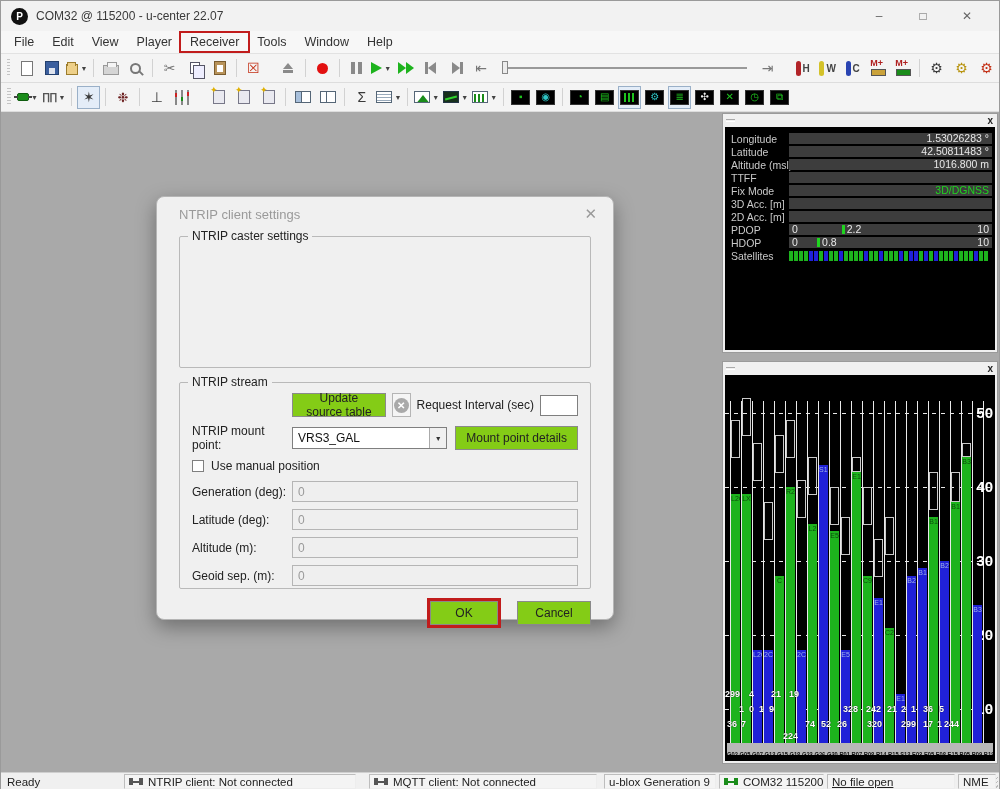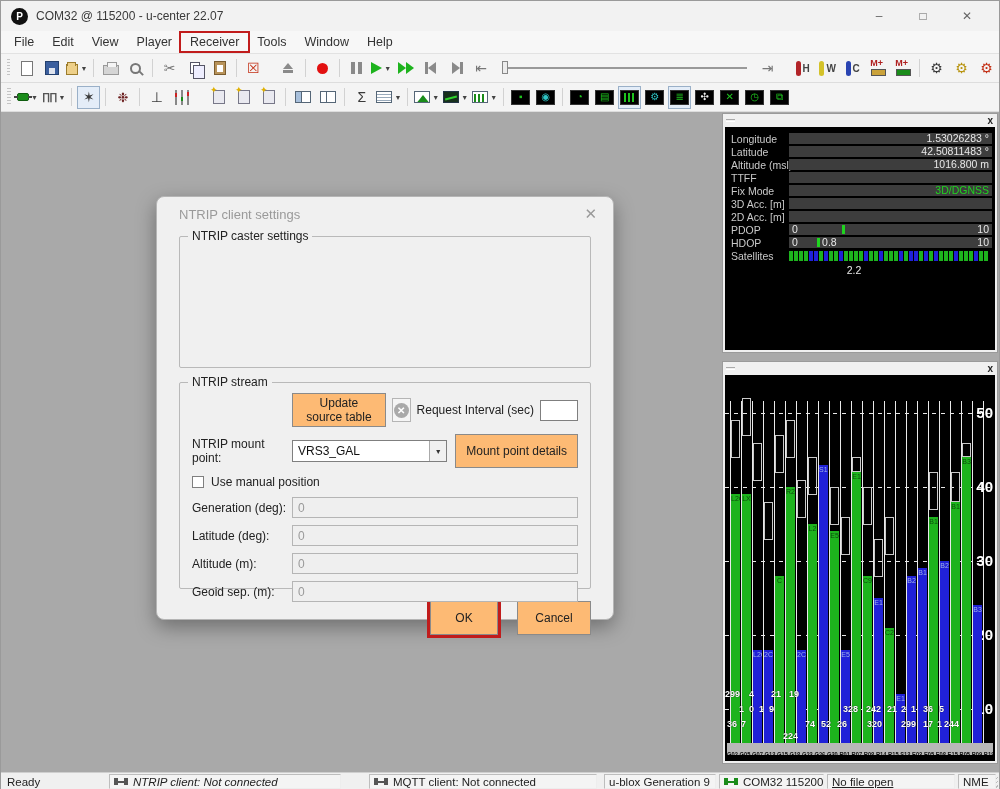--- a/index.html
+++ b/index.html
@@ -125,21 +125,21 @@
 
 .dialog{position:absolute;left:155px;top:84px;width:458px;height:424px;background:#f0f0f0;border:1px solid #b5b5b5;border-radius:8px;box-shadow:0 7px 20px rgba(0,0,0,.35);padding:10px 22px 12px 22px;}
 .dtitle{font-size:13px;color:#9a9a9a;}
 .dclose{position:absolute;right:16px;top:8px;font-size:15px;color:#999;}
 .group{border:1px solid #b9b9b9;border-radius:2px;padding:10px 12px 6px 12px;position:relative;margin-top:14px;}
 .legend{position:absolute;top:-8px;left:8px;background:#f0f0f0;padding:0 4px;font-size:12px;color:#222;}
 .frow{display:flex;align-items:center;margin-bottom:7px;}
 .flabel{width:100px;font-size:12px;color:#222;flex:0 0 auto;}
 .fin{flex:1;height:21px;border:1px solid #7f7f7f;background:#fff;font-size:12px;padding:0 5px;font-family:"Liberation Sans",sans-serif;color:#111;}
 .fin.dis{background:#efefef;border-color:#b5b5b5;color:#9a9a9a;}
-.btn{height:24px;background:#fdba74;border:1px solid #8a8a8a;font-size:12px;color:#222;padding:16px 10px;font-family:"Liberation Sans",sans-serif;display:flex;align-items:center;justify-content:center;}
+.btn{height:24px;background:#84cc16;border:1px solid #8a8a8a;font-size:12px;color:#222;padding:0 10px;font-family:"Liberation Sans",sans-serif;display:flex;align-items:center;justify-content:center;}
 .xbtn{width:27px;height:24px;margin:0 6px;display:flex;align-items:center;justify-content:center;border:1px solid #b5b5b5;background:#f5f5f5;}
 .xcirc{width:15px;height:15px;border-radius:50%;background:#a9a9a9;color:#fff;font-size:10px;font-weight:bold;display:flex;align-items:center;justify-content:center;}
 .rlab{font-size:12px;color:#222;margin-left:auto;padding-right:6px;white-space:nowrap;}
 .rint{width:38px;height:21px;border:1px solid #7f7f7f;background:#fff;}
 .combo{flex:1;height:22px;border:1px solid #7f7f7f;background:#fff;display:flex;align-items:center;position:relative;margin-right:8px;}
 .combo .ctext{flex:1;font-size:12px;padding:0 5px;color:#111;}
 .combo .cbtn{width:17px;height:100%;border-left:1px solid #aaa;background:#f0f0f0;display:flex;align-items:center;justify-content:center;font-size:7px;color:#333;}
 .cb{width:12px;height:12px;border:1px solid #7f7f7f;background:#fff;margin-right:7px;}
 .cblbl{font-size:12px;color:#222;}
 .dbtns{display:flex;justify-content:flex-end;align-items:center;margin-top:9px;gap:16px;}
@@ -501,21 +501,21 @@
           </div>
           <div class="drow">
             <span class="dlabel">2D Acc. [m]</span>
             <span class="dval"></span>
           </div>
           <div class="drow">
             <span class="dlabel">PDOP</span>
             <span class="gauge">
               <span class="gmin">0</span>
               <span class="gtick" style="left: 52.72px;"></span>
-              <span class="gval" style="left: 57.72px; margin-top: 41px;">2.2</span>
+              <span class="gval" style="left: 57.72px;">2.2</span>
               <span class="gmax">10</span>
             </span>
           </div>
           <div class="drow">
             <span class="dlabel">HDOP</span>
             <span class="gauge">
               <span class="gmin">0</span>
               <span class="gtick" style="left: 28.08px;"></span>
               <span class="gval" style="left: 33.08px;">0.8</span>
               <span class="gmax">10</span>
@@ -726,21 +726,21 @@
         </div>
     </div>
 
   </div>
 
   <div class="statusbar">
     <div class="sgrip"></div>
   <div class="seg" style="left: 2px; width: 112px;">
         <span>Ready</span>
       </div>
-      <div class="seg box" style="left: 108px; width: 232px; font-style: italic;">
+      <div class="seg box" style="left: 123px; width: 232px;">
         <span class="sb-plug">
           <span class="mid"></span>
         </span>
         <span>NTRIP client: Not connected</span>
       </div>
       <div class="seg box" style="left: 368px; width: 228px;">
         <span class="sb-plug">
           <span class="mid"></span>
         </span>
         <span>MQTT client: Not connected</span>

